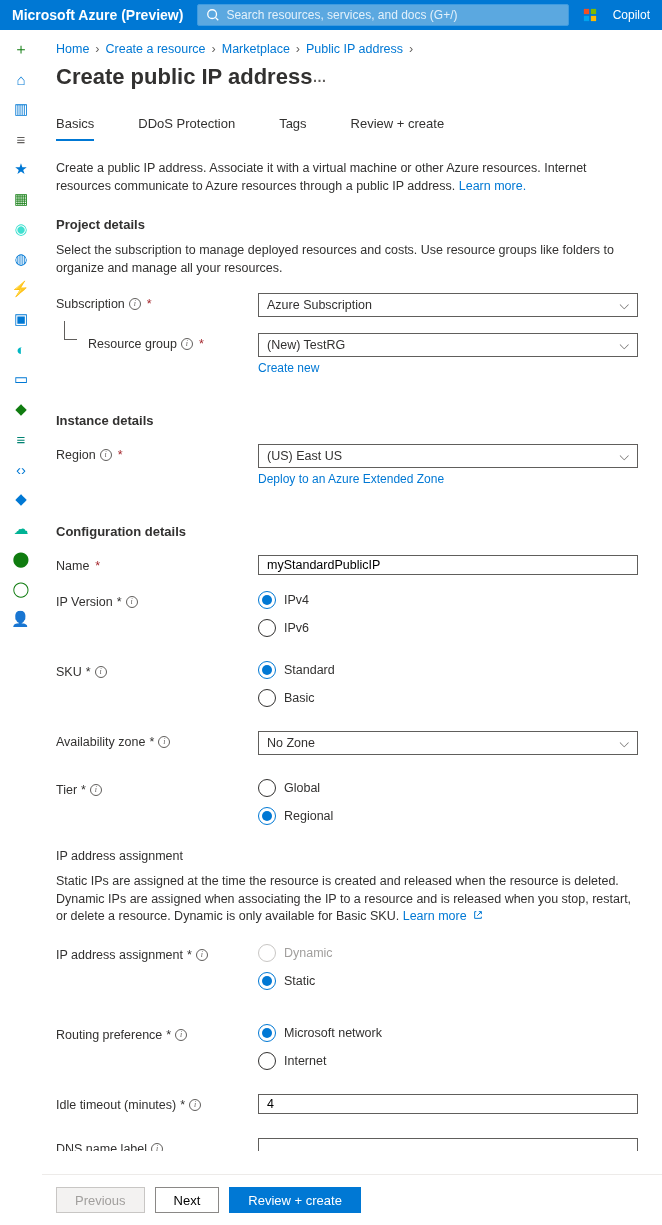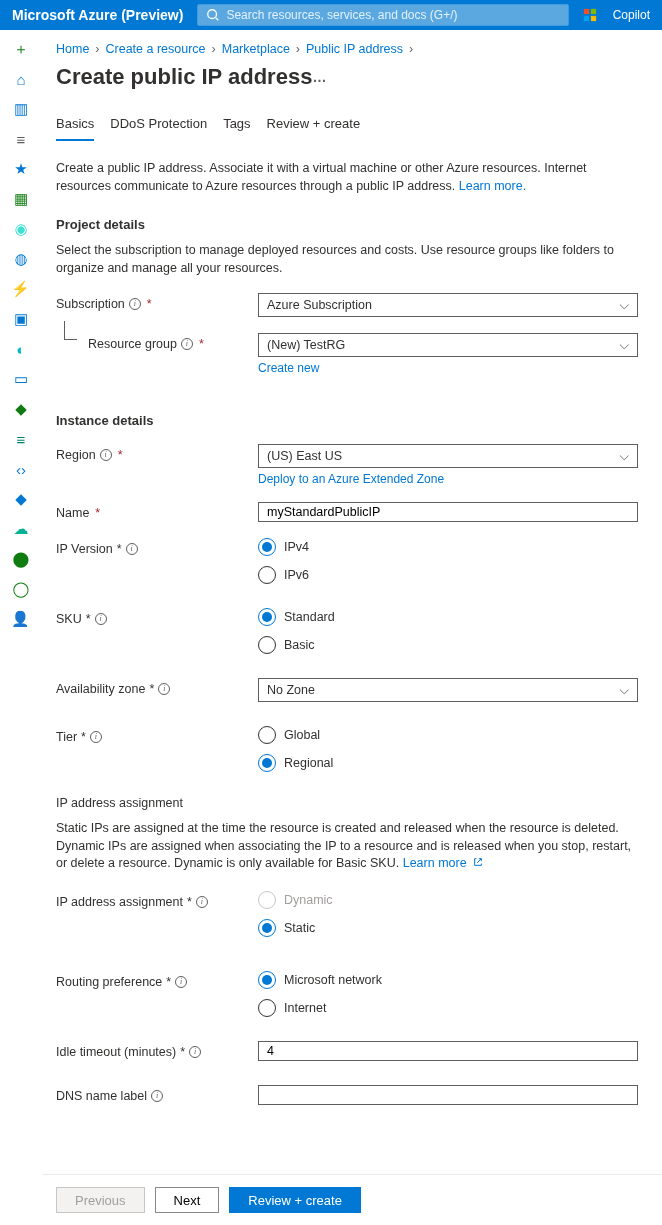--- a/index.html
+++ b/index.html
@@ -22,21 +22,21 @@
   
   
   .main { flex:1; padding: 0 0 0 14px; position:relative; }
   .breadcrumb { display:flex; align-items:center; gap:6px; font-size:12.5px; color:#0078d4; padding:12px 0 8px; }
   .breadcrumb span.sep { color:#605e5c; }
   .breadcrumb a { color:#0078d4; text-decoration:none; cursor:pointer; }
   
   h1.title { font-size: 22px; font-weight:600; color:#323130; padding-bottom: 4px; display:flex; align-items:center; gap:0;}
   .title .dots { color:#605e5c; font-size:14px; letter-spacing:2px; }
   
-  .tabs { display:flex; gap:16px; margin-top:22px; border-bottom: none; }
+  .tabs { display:flex; gap:44px; margin-top:22px; border-bottom: none; }
   .tab { font-size:13px; color:#323130; padding-bottom:8px; cursor:pointer; }
   .tab.active { color:#323130; border-bottom: 2.5px solid #0078d4; font-weight:400;}
   
   .content { padding: 18px 24px 0 0; max-height: 1010px; overflow:hidden; }
   .desc { font-size:12.5px; color:#323130; line-height:1.45; }
   .desc a, .link { color:#0078d4; text-decoration:none; cursor:pointer; }
   
   .section-title { font-size:13px; font-weight:700; color:#323130; margin-top:22px; margin-bottom:10px; }
   .section-desc { font-size:12.5px; color:#323130; line-height:1.4; }
   
@@ -191,20 +191,21 @@
         </div>
         <div class="control">
           <div class="select">
             <span>(US) East US</span>
             <span class="chev">⌵</span>
           </div>
           <a class="sublink">Deploy to an Azure Extended Zone</a>
         </div>
       </div>
 
+      <div class="section-title" style="margin-top:38px">Configuration details</div>
 
       <div class="row">
         <div class="label">
           <span>Name</span>
             <span class="req"> *</span>
         </div>
         <div class="control">
           <input class="textinput" value="myStandardPublicIP" style="">
         </div>
       </div>

